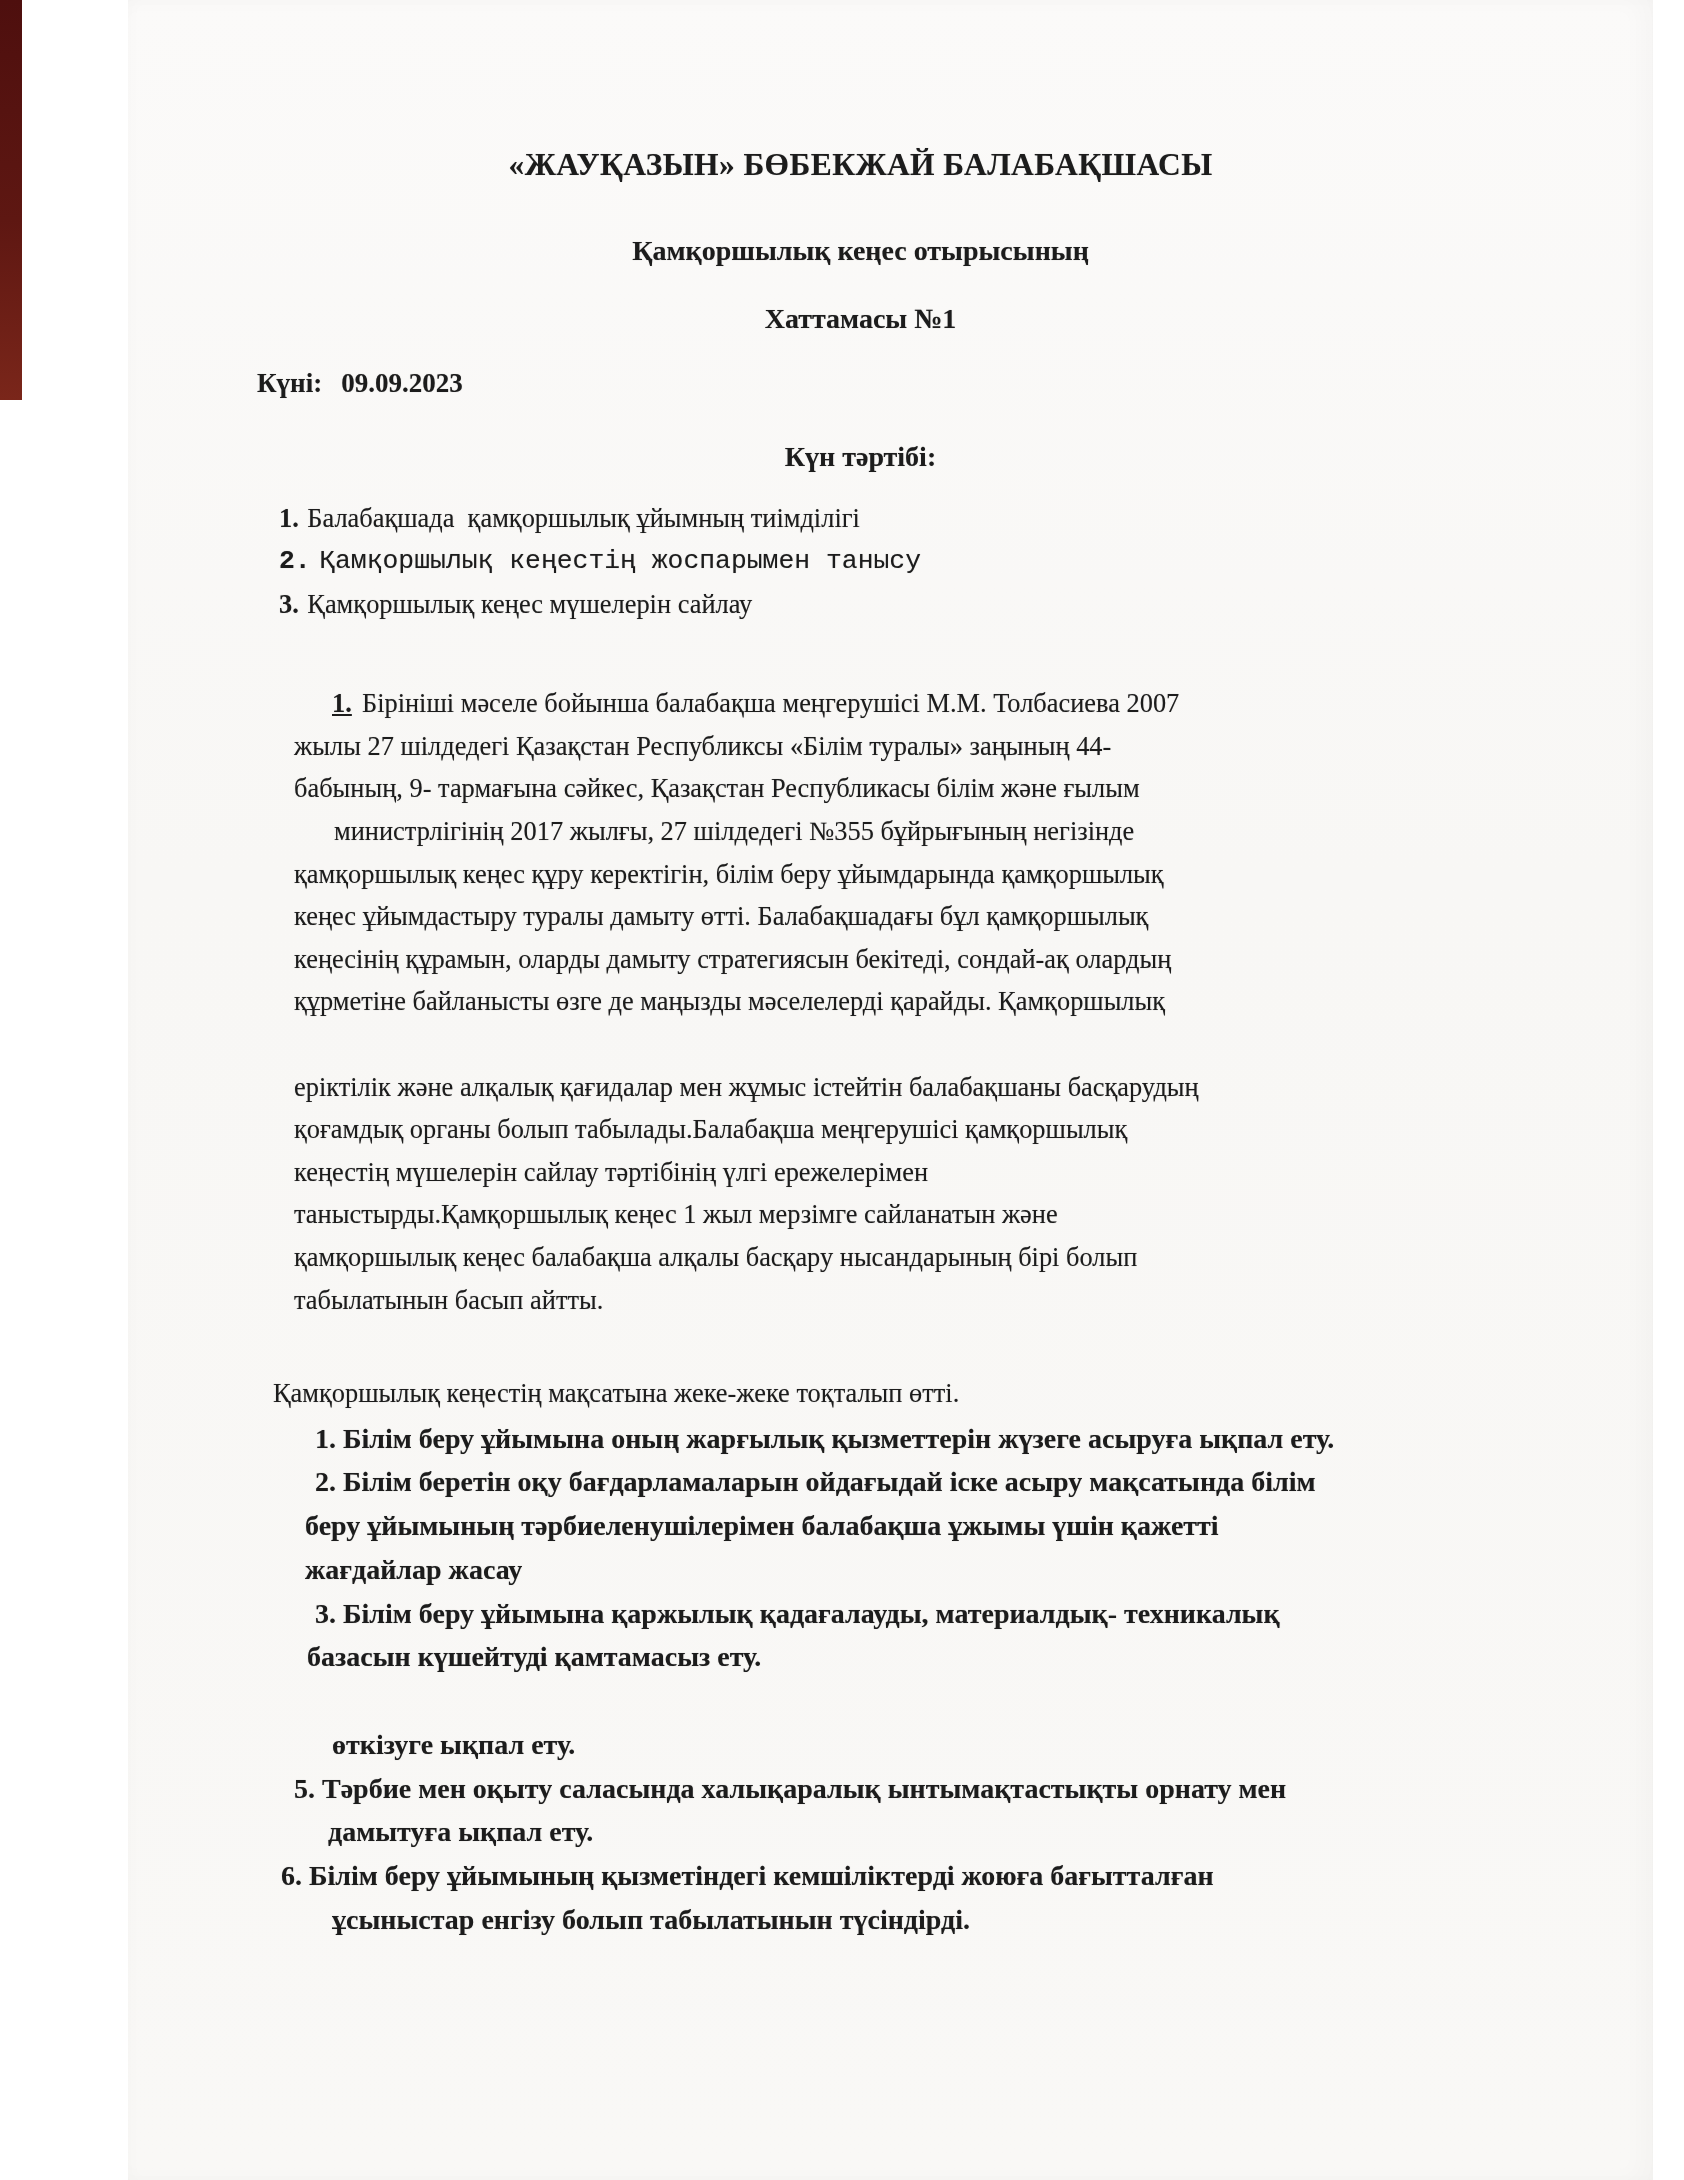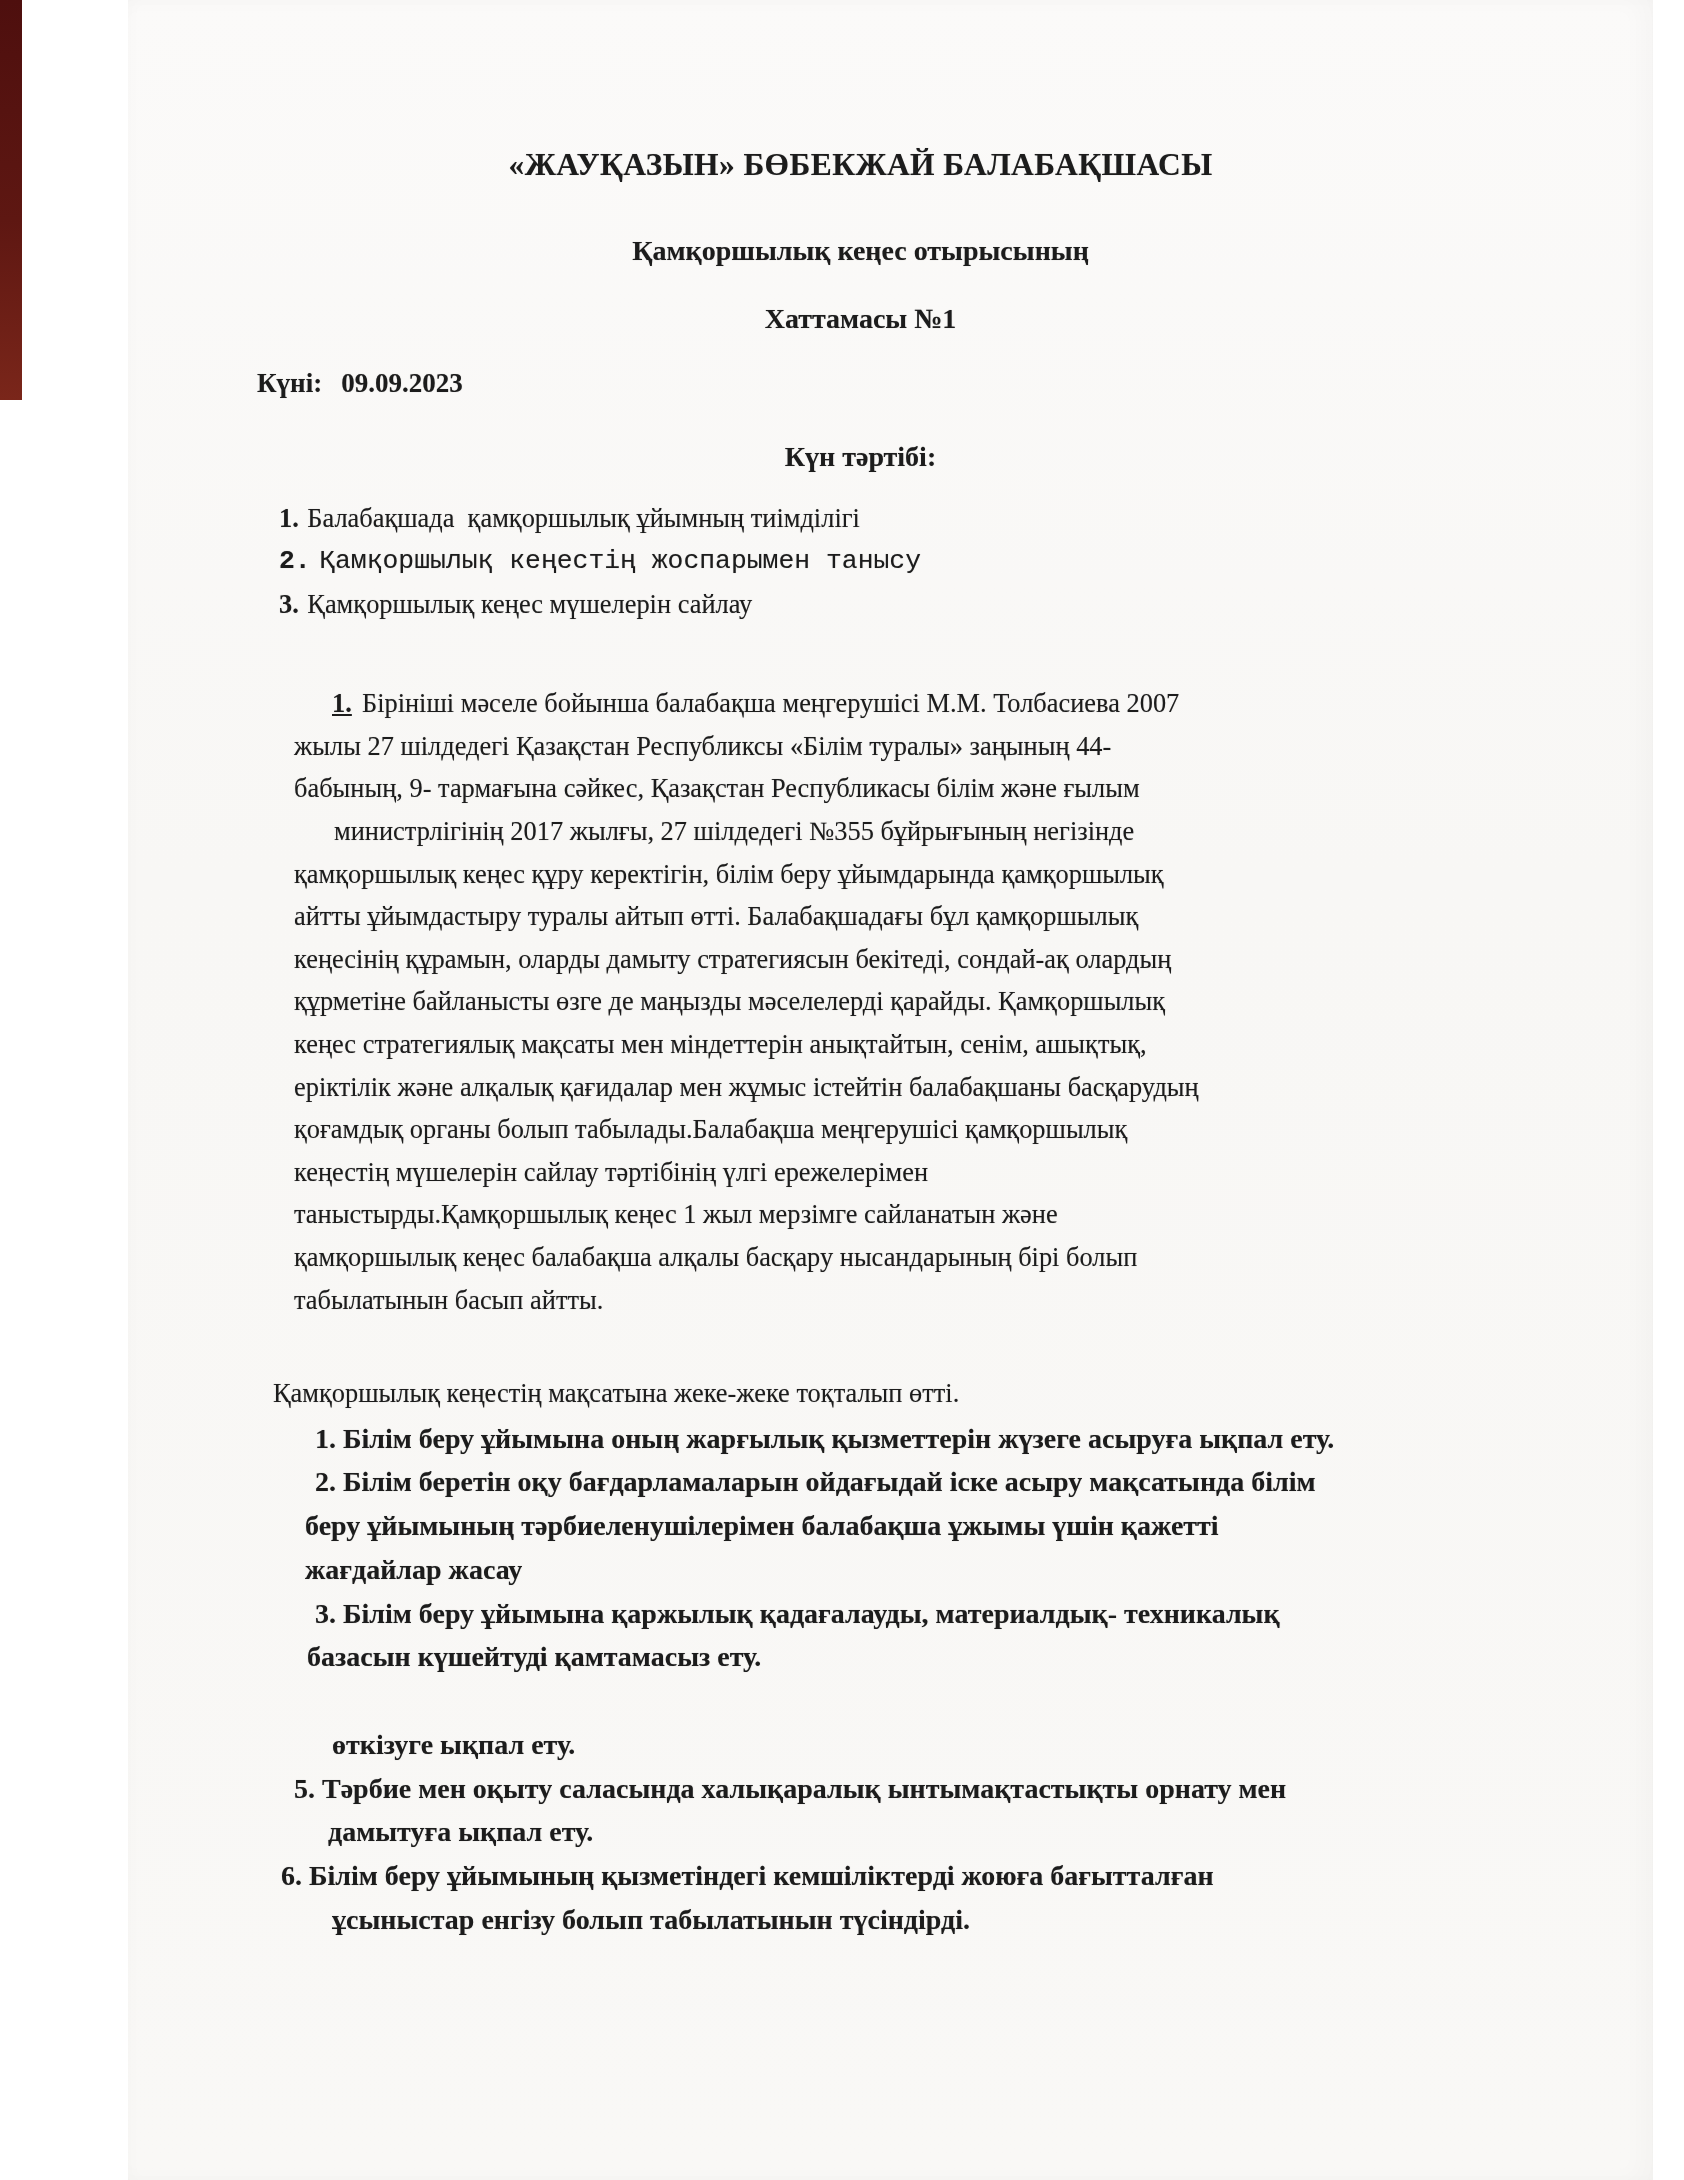--- a/index.html
+++ b/index.html
@@ -107,24 +107,23 @@
 
   <div class="line agenda-item ag-0"><span class="num">1.</span><span>Балабақшада  қамқоршылық ұйымның тиімділігі</span></div>
   <div class="line agenda-item ag-1"><span class="num">2.</span><span>Қамқоршылық кеңестің жоспарымен танысу</span></div>
   <div class="line agenda-item ag-2"><span class="num">3.</span><span>Қамқоршылық кеңес мүшелерін сайлау</span></div>
 
   <div class="line para-line pl-0"><span class="lead">1.</span><span>Бірініші мәселе бойынша балабақша меңгерушісі М.М. Толбасиева 2007</span></div>
   <div class="line para-line pl-1">жылы 27 шілдедегі Қазақстан Республиксы «Білім туралы» заңының 44-</div>
   <div class="line para-line pl-2">бабының, 9- тармағына сәйкес, Қазақстан Республикасы білім және ғылым</div>
   <div class="line para-line pl-3">министрлігінің 2017 жылғы, 27 шілдедегі №355 бұйрығының негізінде</div>
   <div class="line para-line pl-4">қамқоршылық кеңес құру керектігін, білім беру ұйымдарында қамқоршылық</div>
-  <div class="line para-line pl-5">айтты ұйымдастыру туралы айтып өтті. Балабақшадағы бұл қамқоршылық</div>
+  <div class="line para-line pl-5">кеңес ұйымдастыру туралы дамыту өтті. Балабақшадағы бұл қамқоршылық</div>
   <div class="line para-line pl-6">кеңесінің құрамын, оларды дамыту стратегиясын бекітеді, сондай-ақ олардың</div>
   <div class="line para-line pl-7">құрметіне байланысты өзге де маңызды мәселелерді қарайды. Қамқоршылық</div>
-  <div class="line para-line pl-8">кеңес стратегиялық мақсаты мен міндеттерін анықтайтын, сенім, ашықтық,</div>
   <div class="line para-line pl-9">еріктілік және алқалық қағидалар мен жұмыс істейтін балабақшаны басқарудың</div>
   <div class="line para-line pl-10">қоғамдық органы болып табылады.Балабақша меңгерушісі қамқоршылық</div>
   <div class="line para-line pl-11">кеңестің мүшелерін сайлау тәртібінің үлгі ережелерімен</div>
   <div class="line para-line pl-12">таныстырды.Қамқоршылық кеңес 1 жыл мерзімге сайланатын және</div>
   <div class="line para-line pl-13">қамқоршылық кеңес балабақша алқалы басқару нысандарының бірі болып</div>
   <div class="line para-line pl-14">табылатынын басып айтты.</div>
 
   <div class="line goals-intro">Қамқоршылық кеңестің мақсатына жеке-жеке тоқталып өтті.</div>
 
   <div class="line goal-line gl-0">1. Білім беру ұйымына оның жарғылық қызметтерін жүзеге асыруға ықпал ету.</div>

